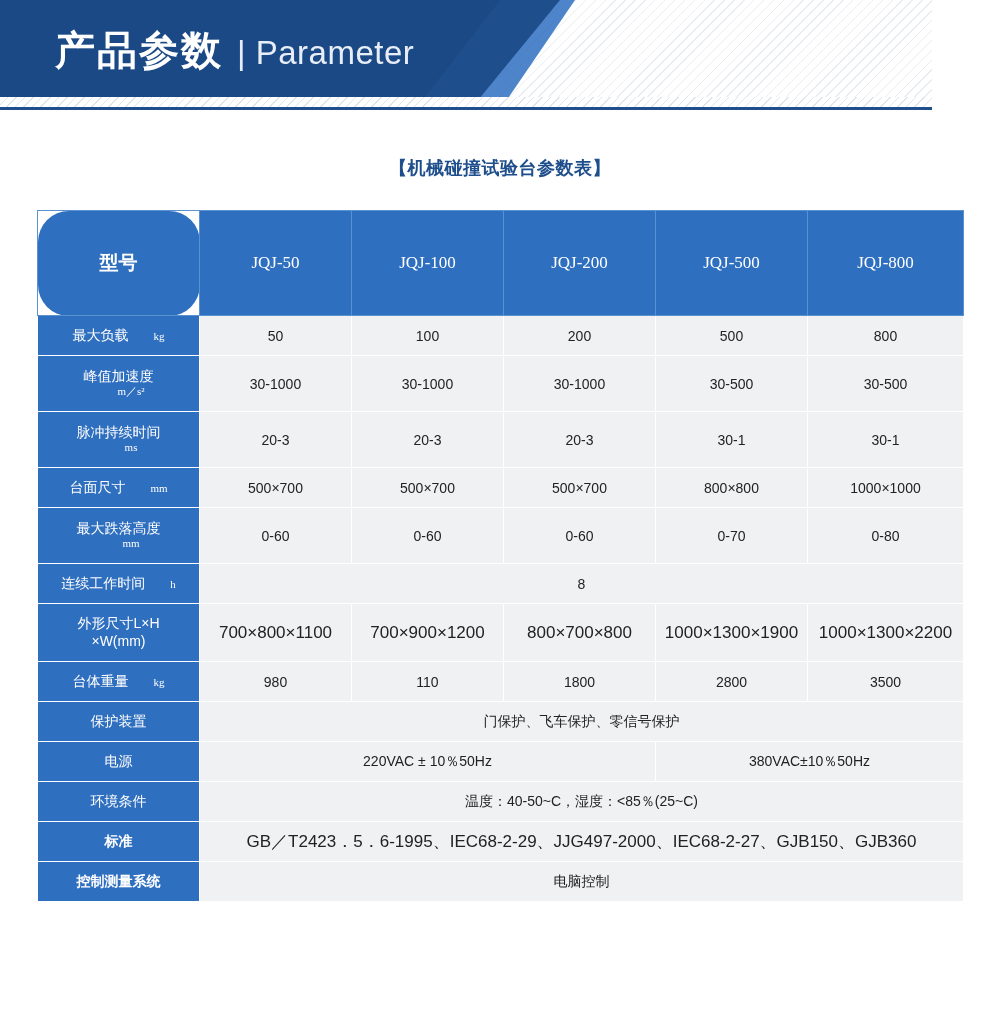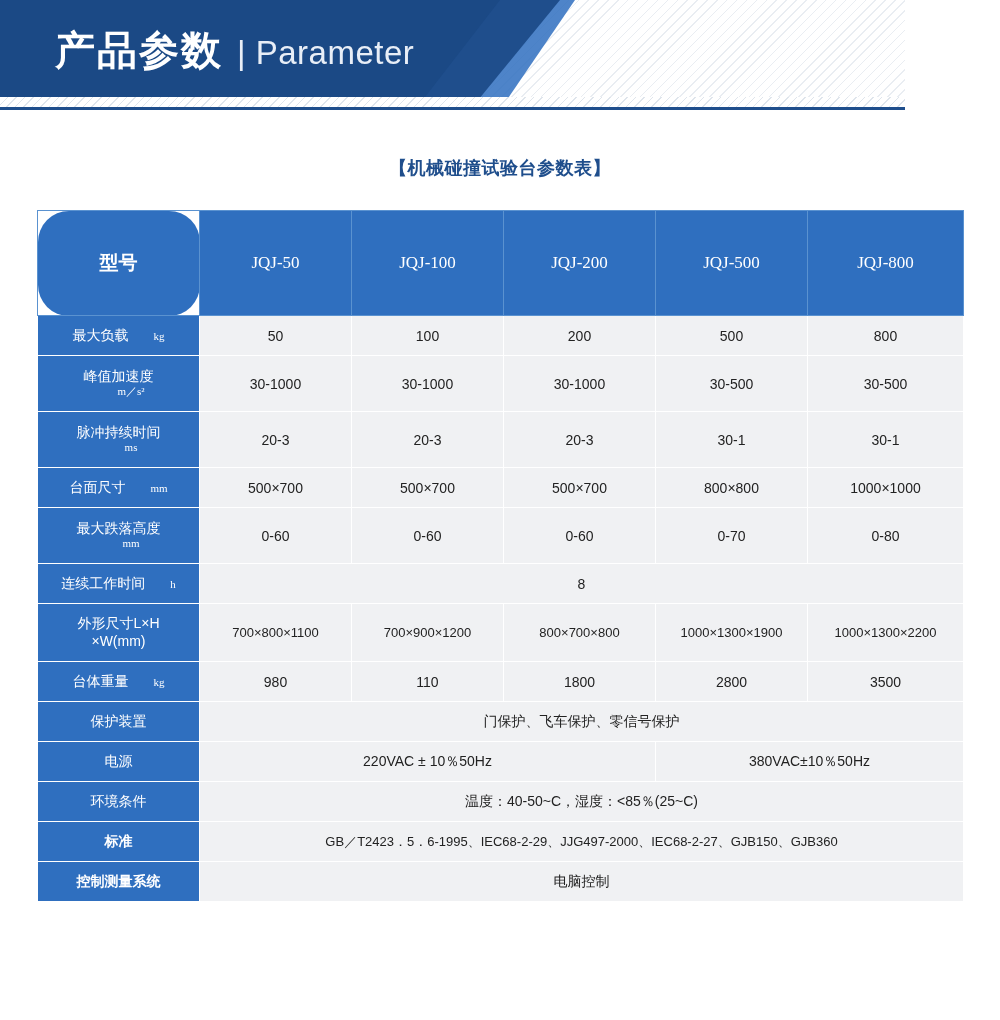--- a/index.html
+++ b/index.html
@@ -15,20 +15,21 @@
     overflow: hidden;
   }
 
   
   .banner {
     position: relative;
     width: 905px;
     height: 110px;
     overflow: hidden;
     background: #14532d;
+    padding-left: 27px;
   }
   .banner-hatch {
     position: absolute;
     inset: 0;
     background-color: #ffffff;
     background-image: repeating-linear-gradient(
       -45deg,
       #e9edf2 0px, #e9edf2 1px,
       #ffffff 1px, #ffffff 7px
     );
@@ -155,21 +156,21 @@
     border-radius: 31px;
   }
   .serif {
     font-family: "Liberation Serif", serif;
   }
   .sm {
     font-size: 11px;
     padding-left: 25px;
   }
   .cell-sm {
-    font-size: 13px;
+    font-size: 17px;
   }
   td.rowhead.bold {
     font-weight: bold;
     font-family: Liberation Serif, serif;
   }
   .r2 { height: 40px; }
   .r3 { height: 56px; }
   .r-tall { height: 58px; }
   .nowrap { white-space: nowrap; }
 </style>

